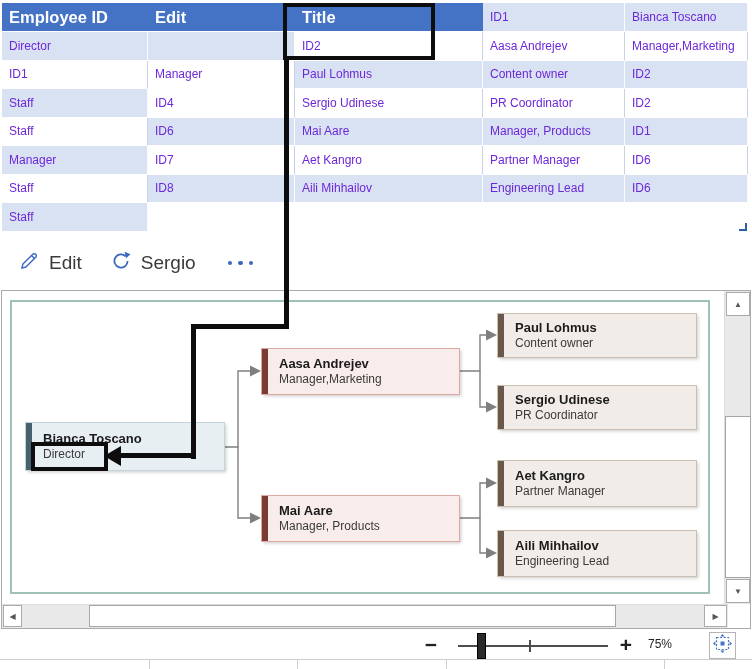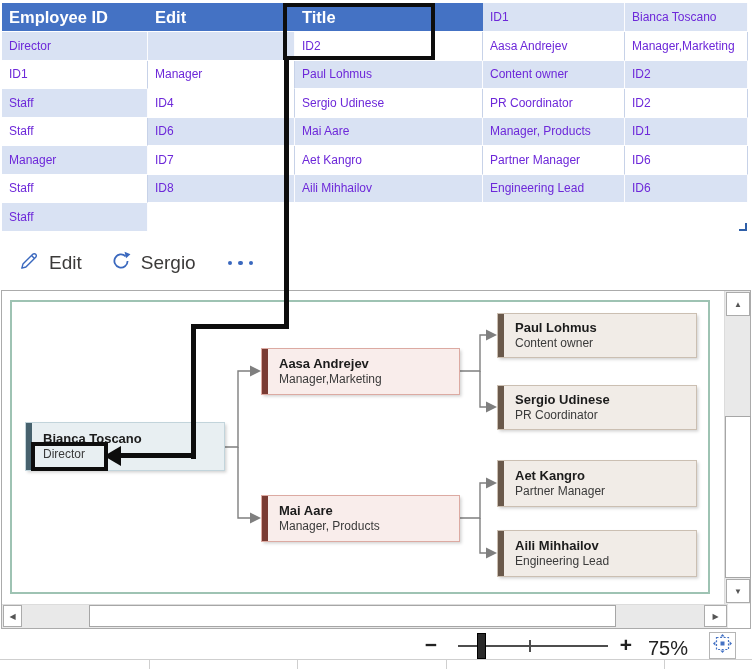--- a/index.html
+++ b/index.html
@@ -64,21 +64,21 @@
                 z-index:5; pointer-events:none; }
 
   
   .zminus, .zplus { position:absolute; width:20px; height:24px; top:633px; font-size:21px;
     font-weight:bold; color:#222; display:flex; align-items:center; justify-content:center; }
   .zminus { left:421px; } .zplus { left:616px; }
   .ztrack { position:absolute; left:458px; top:645px; width:150px; height:2px; background:#4d4d4d; }
   .ztick  { position:absolute; left:529px; top:640px; width:2px; height:12px; background:#4d4d4d; }
   .zthumb { position:absolute; left:477px; top:633px; width:9px; height:26px;
             background:#2a2a2a; border:1px solid #000; }
-  .zpct   { position:absolute; left:648px; top:637px; font-size:20px; color:#222; }
+  .zpct   { position:absolute; left:648px; top:637px; font-size:12px; color:#222; }
   .fitbtn { position:absolute; left:709px; top:632px; width:27px; height:27px; background:#fff;
             border:1px solid #b5b5b5; display:flex; align-items:center; justify-content:center; }
 
   
   .grid-h { position:absolute; left:0; top:659px; width:752px; height:1px; background:#cfcfcf; }
   .grid-v { position:absolute; top:660px; width:1px; height:9px; background:#cfcfcf; }
 
   
   .anno { position:absolute; z-index:60; pointer-events:none; }
   .anno-box { border:4px solid #0d0d0d; background:transparent; }

